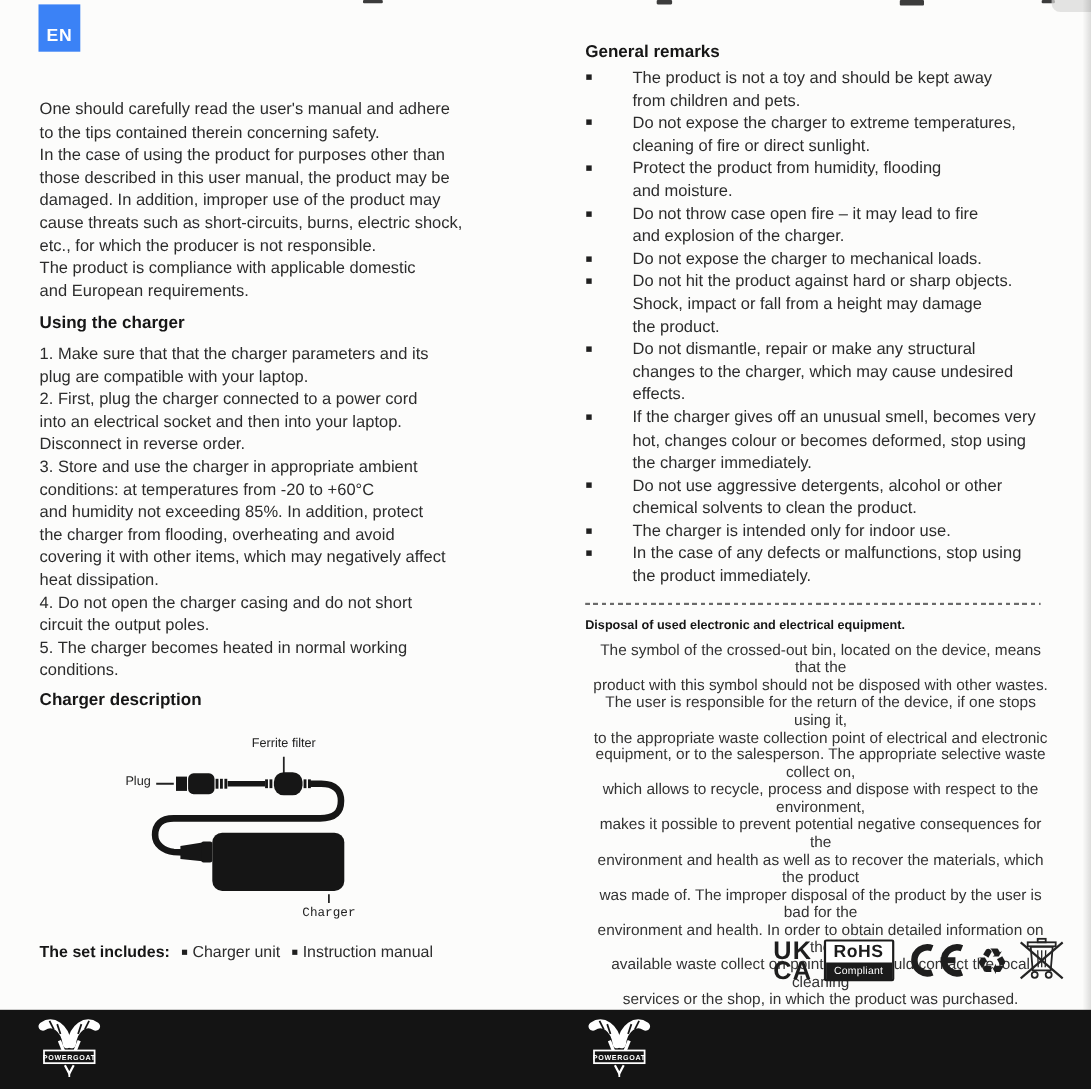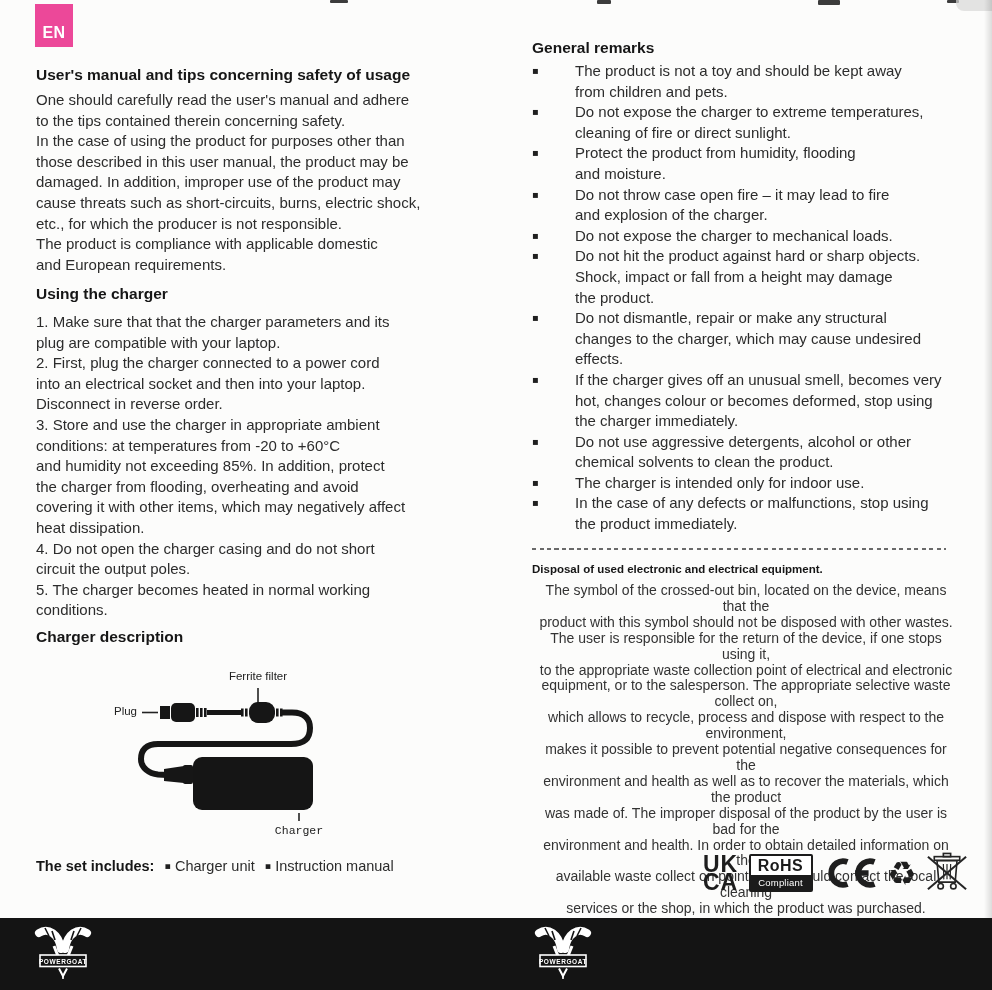--- a/index.html
+++ b/index.html
@@ -9,21 +9,21 @@
     font-family:"Liberation Sans",sans-serif;
     color:#2c2c2c;
   }
   .edge-shade{position:absolute;right:0;top:0;width:8px;height:100%;
     background:linear-gradient(to right,rgba(0,0,0,0),rgba(0,0,0,.13));}
   .scan-mark{position:absolute;background:#1a1a1a;opacity:.85;border-radius:1px;}
   .corner-blotch{position:absolute;right:0;top:0;width:36px;height:11px;background:#d9d9d7;border-radius:0 0 0 8px;opacity:.7;}
 
   .en-badge{
     position:absolute;left:35px;top:4px;width:38px;height:43px;
-    background:#ec4899;color:#fff;font-weight:bold;font-size:16px;
+    background:#3b82f6;color:#fff;font-weight:bold;font-size:16px;
     display:flex;align-items:flex-end;justify-content:center;padding-bottom:5px;box-sizing:border-box;
     letter-spacing:.5px;
   }
 
   .h-main{position:absolute;font-weight:bold;font-size:15.5px;color:#161616;margin:0;}
   .body-text{position:absolute;font-size:15px;line-height:20.6px;white-space:pre-line;color:#2c2c2c;width:460px;}
   .small-bold{position:absolute;font-weight:bold;font-size:11.5px;color:#161616;}
   .small-text{position:absolute;font-size:14px;line-height:15.9px;white-space:pre-line;color:#333;width:424px;text-align:center;}
 
   
@@ -66,21 +66,20 @@
   <div class="scan-mark" style="left:597px;top:0;width:14px;height:4px;"></div>
   <div class="scan-mark" style="left:818px;top:0;width:22px;height:5px;"></div>
   <div class="scan-mark" style="left:947px;top:0;width:12px;height:3px;"></div>
   <div class="corner-blotch"></div>
   <div class="edge-shade"></div>
 
   <div class="en-badge">
     <span>EN</span>
   </div>
 
-  <h2 class="h-main" style="left:36px;top:66px;">User's manual and tips concerning safety of usage</h2>
 
   <div class="body-text" style="left:36px;top:90px;">One should carefully read the user's manual and adhere
 to the tips contained therein concerning safety.
 In the case of using the product for purposes other than
 those described in this user manual, the product may be
 damaged. In addition, improper use of the product may
 cause threats such as short-circuits, burns, electric shock,
 etc., for which the producer is not responsible.
 The product is compliance with applicable domestic
 and European requirements.</div>

